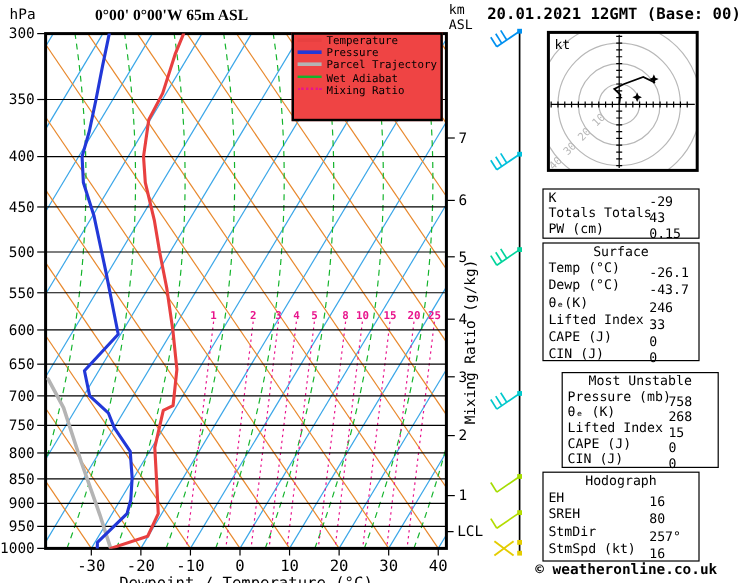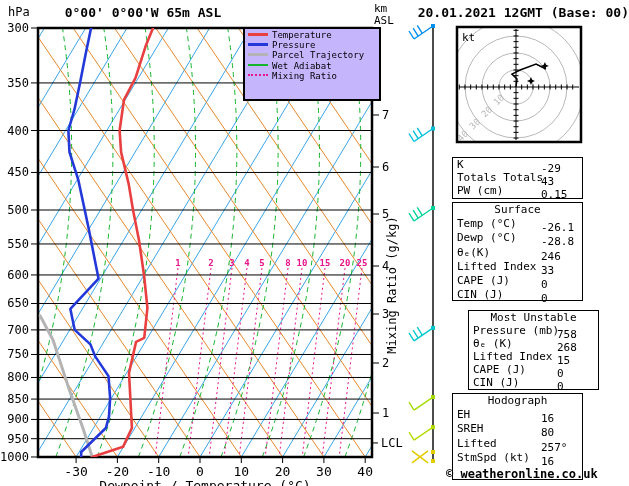--- a/index.html
+++ b/index.html
@@ -1,23 +1,23 @@
 <!DOCTYPE html>
 <html><head>
 <meta charset="utf-8">
 <style>
   html,body{margin:0;padding:0;background:#fff;}
   .stage{position:relative;width:629px;height:486px;background:#fff;overflow:hidden;
          font-family:"DejaVu Sans Mono","Liberation Mono",monospace;color:#000;}
   svg{position:absolute;left:0;top:0;}
   .abs{position:absolute;}
   .title{font-weight:bold;font-size:13px;white-space:nowrap;letter-spacing:0px;}
-  #title-left{left:38px;top:5px;width:210px;text-align:center;}
-  #title-right{left:406px;top:5px;width:223px;text-align:right;}
-  #legend{left:243px;top:27px;width:138px;height:74px;border:2px solid #000;background:#c4b5fd;
+  #title-left{left:38px;top:5px;width:210px;text-align:center;font-family:Liberation Serif, serif;}
+  #title-right{left:406px;top:5px;width:223px;text-align:left;}
+  #legend{left:243px;top:27px;width:126px;height:74px;border:2px solid #000;background:#ef4444;
           font-size:9px;line-height:10.2px;padding-top:1px;box-sizing:border-box;}
   .leg-row{white-space:nowrap;}
   .sw{display:inline-block;width:20px;height:0;margin:0 4px 2px 3px;vertical-align:middle;}
   .sw.thick{border-top:3px solid;}
   .sw.thin{border-top:2px solid;}
   .sw.dotted{border-top:2px dotted;}
   #panels{left:452px;top:0;width:133px;}
   .panel{position:absolute;left:0;width:131px;border:1px solid #000;background:#fff;
          font-size:11px;box-sizing:border-box;}
   .p-head{text-align:center;}
@@ -329,37 +329,37 @@
 
   <div id="panels" class="abs">
       <div class="panel" style="top: 157px; height: 42px; line-height: 13px;">
         <div class="p-row"><span>K</span><span class="p-val">-29</span></div>
         <div class="p-row"><span>Totals Totals</span><span class="p-val">43</span></div>
         <div class="p-row"><span>PW (cm)</span><span class="p-val">0.15</span></div>
       </div>
       <div class="panel" style="top: 202px; height: 99px; line-height: 14.2px;">
         <div class="p-head">Surface</div>
         <div class="p-row"><span>Temp (°C)</span><span class="p-val">-26.1</span></div>
-        <div class="p-row"><span>Dewp (°C)</span><span class="p-val">-28.8</span></div>
+        <div class="p-row"><span>Dewp (°C)</span><span class="p-val">-43.7</span></div>
         <div class="p-row"><span>θₑ(K)</span><span class="p-val">246</span></div>
         <div class="p-row"><span>Lifted Index</span><span class="p-val">33</span></div>
         <div class="p-row"><span>CAPE (J)</span><span class="p-val">0</span></div>
         <div class="p-row"><span>CIN (J)</span><span class="p-val">0</span></div>
       </div>
       <div class="panel" style="top: 310px; height: 80px; line-height: 13px; margin-left: 16px;">
         <div class="p-head">Most Unstable</div>
         <div class="p-row"><span>Pressure (mb)</span><span class="p-val">758</span></div>
         <div class="p-row"><span>θₑ (K)</span><span class="p-val">268</span></div>
         <div class="p-row"><span>Lifted Index</span><span class="p-val">15</span></div>
         <div class="p-row"><span>CAPE (J)</span><span class="p-val">0</span></div>
         <div class="p-row"><span>CIN (J)</span><span class="p-val">0</span></div>
       </div>
-      <div class="panel" style="top: 393px; height: 87px; line-height: 14.2px;">
+      <div class="panel" style="top: 393px; height: 75px; line-height: 14.2px;">
         <div class="p-head">Hodograph</div>
         <div class="p-row"><span>EH</span><span class="p-val">16</span></div>
         <div class="p-row"><span>SREH</span><span class="p-val">80</span></div>
-        <div class="p-row"><span>Lifted</span><span class="p-val">257°</span></div>
+        <div class="p-row"><span>StmDir</span><span class="p-val">257°</span></div>
         <div class="p-row"><span>StmSpd (kt)</span><span class="p-val">16</span></div>
       </div>
     </div>
 
   <div id="footer" class="abs">© weatheronline.co.uk</div>
 </div>
 
 </body></html>

